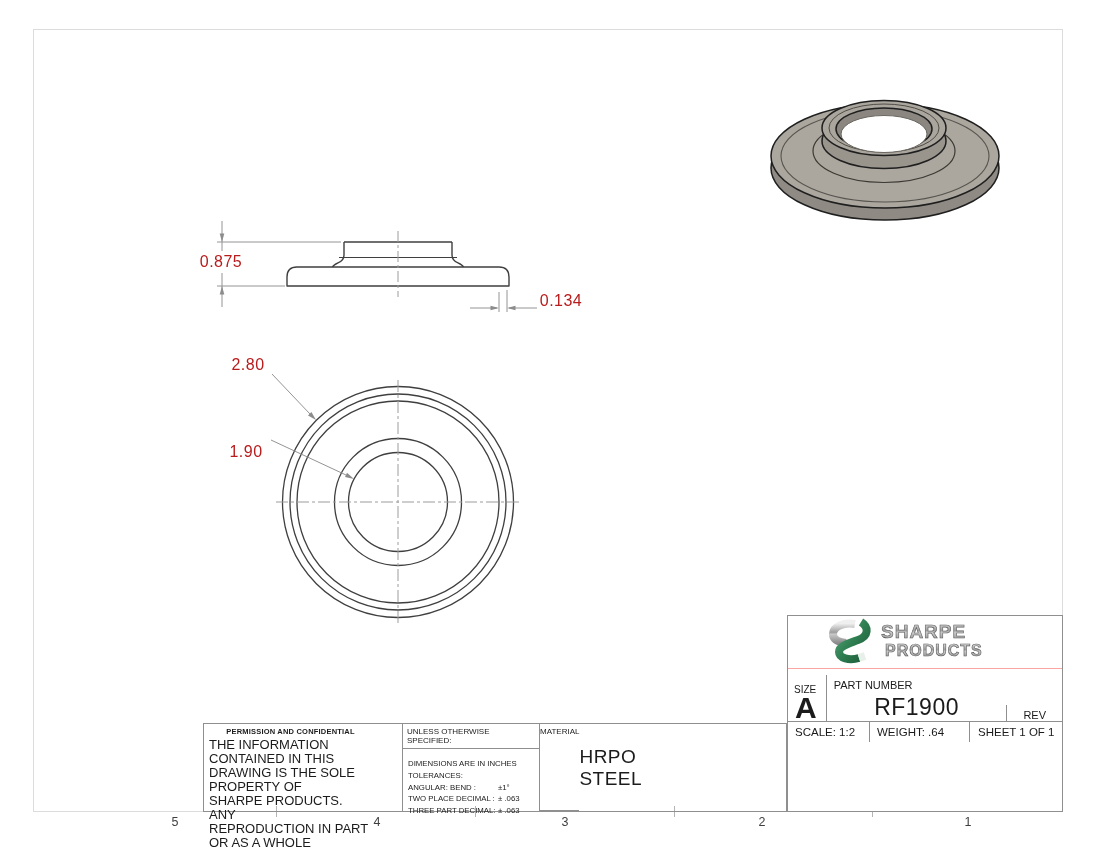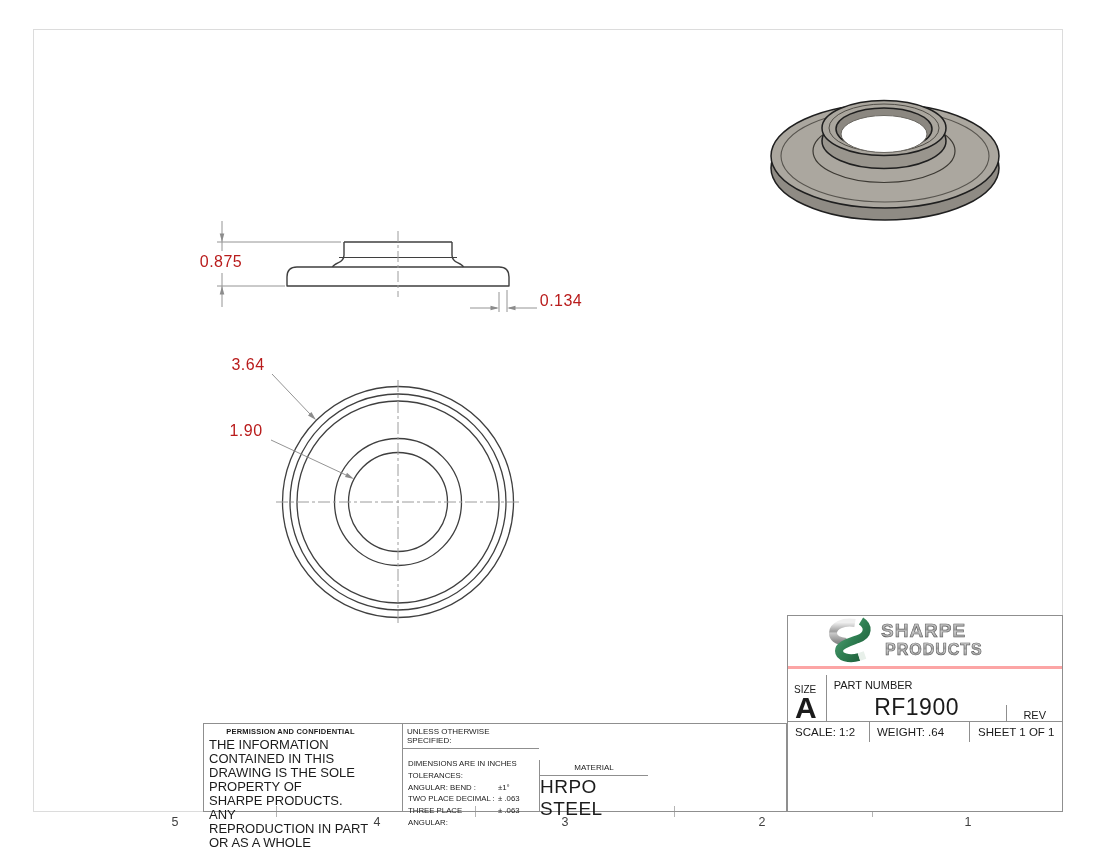--- a/index.html
+++ b/index.html
@@ -31,31 +31,31 @@
   .note:first-child{border-left:none;}
   .note-prop{width:172px;padding:3px 4px 0 5px;}
   .note-prop .hdr{font-size:7.5px;font-weight:bold;text-align:center;letter-spacing:0.2px;}
   .note-prop .body{font-size:13px;line-height:14px;margin-top:2px;white-space:pre-line;}
   .note-tol{width:137px;margin-left:26px;}
   .note-tol .hdr{font-size:8px;padding:3px 4px;border-bottom:1px solid #8f8f8f;}
   .note-tol .tol-body{padding:9px 5px 0 5px;font-size:7.8px;line-height:11.8px;}
   .tol-row{display:flex;}
   .tol-row .lbl{flex:1;}
   .tol-row .val{width:36px;}
-  .note-mat{width:109px;display:flex;flex-direction:column;margin-top:36px;}
+  .note-mat{width:109px;display:flex;flex-direction:row;}
   .note-mat .hdr{font-size:8px;text-align:center;padding:3px 0;border-bottom:1px solid #8f8f8f;}
   .note-mat .val{flex:1;display:flex;align-items:center;justify-content:center;font-size:19px;letter-spacing:0.5px;}
   .note-com{width:166px;}
   .note-com .hdr{font-size:8px;padding:3px 5px;}
   
   .titleblock{
     position:absolute;left:787px;top:615px;width:276px;height:197px;
     border:1px solid #8f8f8f;box-sizing:border-box;color:#1b1b1b;background:#fff;
   }
-  .tb-row{box-sizing:border-box;border-bottom:3px solid #fca5a5;position:relative;}
+  .tb-row{box-sizing:border-box;border-bottom:1px solid #fca5a5;position:relative;}
   .tb-logo{height:53px;display:flex;align-items:center;justify-content:center;}
   .tb-title{height:69px;padding:3px 6px;}
   .tb-title .lbl{font-size:9.5px;}
   .tb-title .t1,.tb-title .t2{text-align:center;font-size:17px;letter-spacing:0.6px;line-height:20px;}
   .tb-size{height:53px;display:flex;border-bottom:1px solid #8f8f8f;align-items:flex-end;}
   .tb-cell{box-sizing:border-box;border-left:1px solid #8f8f8f;position:relative;}
   .tb-cell:first-child{border-left:none;}
   .cell-size{width:38px;}
   .cell-size .lbl{font-size:10px;padding:3px 0 0 6px;}
   .cell-size .val{font-size:30px;font-weight:bold;padding-left:7px;line-height:26px;}
@@ -140,22 +140,22 @@
       <ellipse cx="884" cy="141" rx="62" ry="27.5" fill="#99958d"></ellipse>
       <ellipse cx="884" cy="128" rx="62" ry="27.5" fill="#aaa69e"></ellipse>
       <ellipse cx="884" cy="128" rx="55" ry="24" fill="none" stroke="#504d47" stroke-width="1"></ellipse>
       <ellipse cx="884" cy="129" rx="48" ry="21" fill="#8b8780"></ellipse>
       <ellipse cx="884" cy="134" rx="43" ry="18.5" fill="#ffffff" stroke="#6b6862" stroke-width="1"></ellipse>
     </g>
   </svg>
 
   <div class="dim-label" style="left:221px;top:262px;">0.875</div>
   <div class="dim-label" style="left:561px;top:301px;">0.134</div>
-  <div class="dim-label" style="left:248px;top:365px;">3.64</div>
-  <div class="dim-label" style="left:246px;top:431px;">1.90</div>
+  <div class="dim-label" style="left:248px;top:365px;">2.80</div>
+  <div class="dim-label" style="left:246px;top:452px;">1.90</div>
 
   <div class="notes">
     <div class="note note-prop">
       <div class="hdr">PERMISSION AND CONFIDENTIAL</div>
       <div class="body">THE INFORMATION CONTAINED IN THIS
 DRAWING IS THE SOLE PROPERTY OF
 SHARPE PRODUCTS.  ANY
 REPRODUCTION IN PART OR AS A WHOLE
 WITHOUT THE WRITTEN PERMISSION OF
 SHARPE PRODUCTS IS
@@ -168,21 +168,21 @@
         <div>TOLERANCES:</div>
         <div class="tol-row">
           <span class="lbl">ANGULAR: BEND :</span>
           <span class="val">±1°</span>
         </div>
         <div class="tol-row">
           <span class="lbl">TWO PLACE DECIMAL  :</span>
           <span class="val">± .063</span>
         </div>
         <div class="tol-row">
-          <span class="lbl">THREE PLACE ANGULAR:</span>
+          <span class="lbl">THREE PART DECIMAL:</span>
           <span class="val">± .063</span>
         </div>
       </div>
     </div>
     <div class="note note-mat">
       <div class="hdr">MATERIAL</div>
       <div class="val">HRPO STEEL</div>
     </div>
   </div>
 

